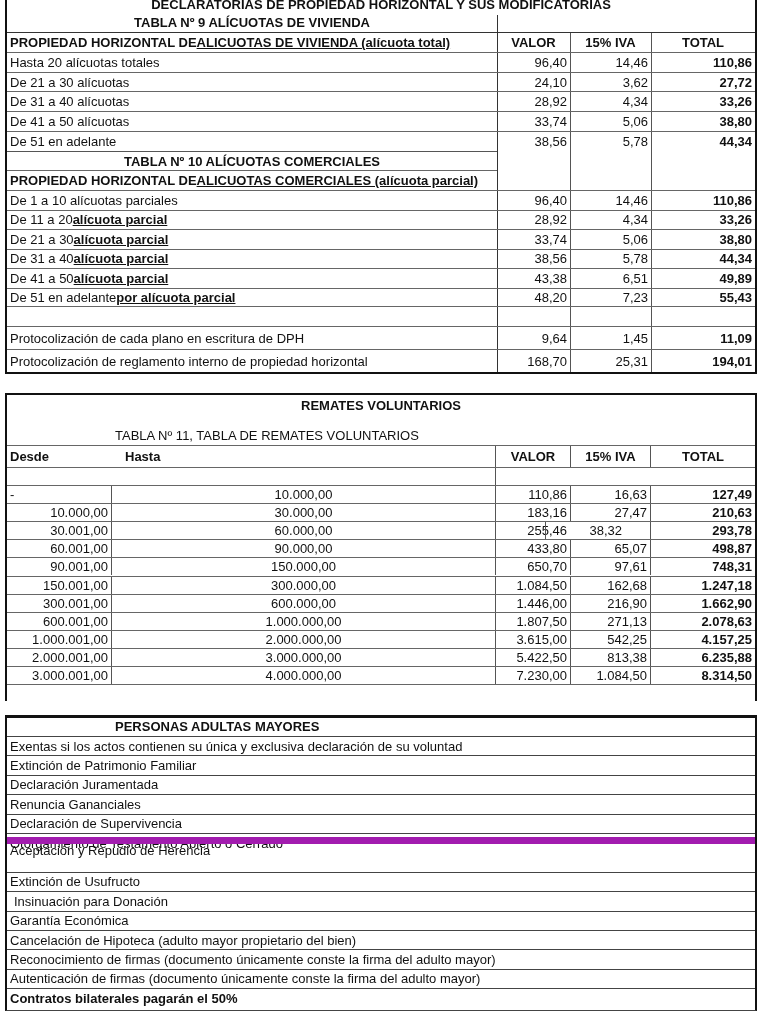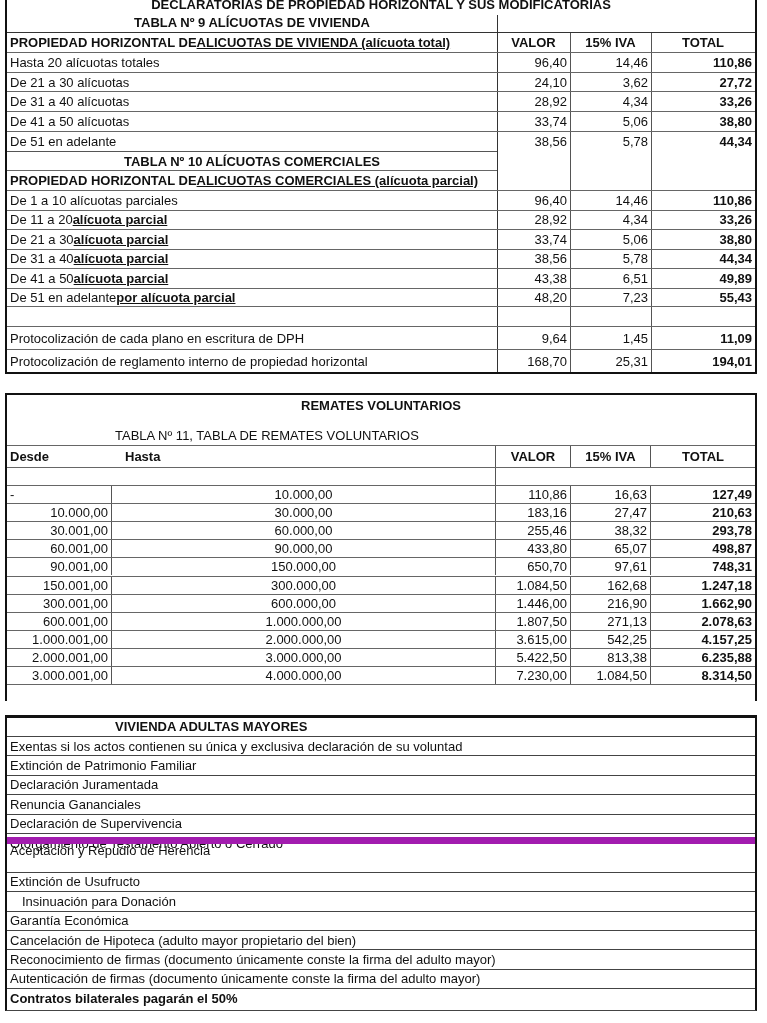--- a/index.html
+++ b/index.html
@@ -183,21 +183,21 @@
         <div class="cell r" style="left:0; width:105px; border-right:1px solid #555;">10.000,00</div>
         <div class="cell c" style="left:105px; width:383px;">30.000,00</div>
         <div class="cell r" style="left:488px; width:75px; border-left:1px solid #555;">183,16</div>
         <div class="cell r" style="left:563px; width:80px; border-left:1px solid #555;">27,47</div>
         <div class="cell r b" style="left:643px; width:105px; border-left:1px solid #555;">210,63</div>
       </div>
       <div class="row" style="top:126.2px; height:18.1px;">
         <div class="cell r" style="left:0; width:105px; border-right:1px solid #555;">30.001,00</div>
         <div class="cell c" style="left:105px; width:383px;">60.000,00</div>
         <div class="cell r" style="left:488px; width:75px; border-left:1px solid #555;">255,46</div>
-        <div class="cell r" style="left:563px; width:80px; border-left:1px solid #555;">38,32</div>
+        <div class="cell r" style="left:538px; width:80px; border-left:1px solid #555;">38,32</div>
         <div class="cell r b" style="left:643px; width:105px; border-left:1px solid #555;">293,78</div>
       </div>
       <div class="row" style="top:144.3px; height:18.1px;">
         <div class="cell r" style="left:0; width:105px; border-right:1px solid #555;">60.001,00</div>
         <div class="cell c" style="left:105px; width:383px;">90.000,00</div>
         <div class="cell r" style="left:488px; width:75px; border-left:1px solid #555;">433,80</div>
         <div class="cell r" style="left:563px; width:80px; border-left:1px solid #555;">65,07</div>
         <div class="cell r b" style="left:643px; width:105px; border-left:1px solid #555;">498,87</div>
       </div>
       <div class="row" style="top:162.4px; height:18.1px;">
@@ -247,21 +247,21 @@
         <div class="cell c" style="left:105px; width:383px;">4.000.000,00</div>
         <div class="cell r" style="left:488px; width:75px; border-left:1px solid #555;">7.230,00</div>
         <div class="cell r" style="left:563px; width:80px; border-left:1px solid #555;">1.084,50</div>
         <div class="cell r b" style="left:643px; width:105px; border-left:1px solid #555;">8.314,50</div>
       </div>
     </div>
   <div class="row" style="top:289px; height:20px;"></div>
 </div>
 
 <div class="box" style="left:5px; top:715px; width:752px; height:296px; border-top:3px solid #111; border-left:2px solid #111; border-right:2px solid #111; border-bottom:1px solid #444;">
-  <div class="abs title" style="left:108px; top:0; height:18px; line-height:18px;">VIVIENDA ADULTAS MAYORES</div>
+  <div class="abs title" style="left:108px; top:0; height:18px; line-height:18px;">PERSONAS ADULTAS MAYORES</div>
   <div id="adrows">
       <div class="row" style="top:18px; height:19.4px; border-top:1px solid #444;">
         <div class="cell" style="left:0; right:0;">Exentas si los actos contienen su única y exclusiva declaración de su voluntad</div>
       </div>
       <div class="row" style="top:37.4px; height:19.4px; border-top:1px solid #444;">
         <div class="cell" style="left:0; right:0;">Extinción de Patrimonio Familiar</div>
       </div>
       <div class="row" style="top:56.8px; height:19.4px; border-top:1px solid #444;">
         <div class="cell" style="left:0; right:7px;">Declaración Juramentada</div>
       </div>
@@ -274,21 +274,21 @@
       <div class="row" style="top:115px; height:19.4px; border-top:1px solid #444;padding-left:12px;">
         <div class="cell" style="left:0; right:0;">Otorgamiento de Testamento Abierto o Cerrado</div>
       </div>
       <div class="row" style="top:119px; height:19.4px; border-top:7px solid #a21caf;padding-left:28px;">
         <div class="cell" style="left:0; right:0;">Aceptación y Repudio de Herencia</div>
       </div>
       <div class="row" style="top:153.79999999999998px; height:19.4px; border-top:1px solid #444;">
         <div class="cell" style="left:0; right:0;">Extinción de Usufructo</div>
       </div>
       <div class="row" style="top:173.2px; height:19.4px; border-top:1px solid #444;">
-        <div class="cell" style="left:12px; right:0;">Insinuación para Donación</div>
+        <div class="cell" style="left:4px; right:0;">Insinuación para Donación</div>
       </div>
       <div class="row" style="top:192.6px; height:19.4px; border-top:1px solid #444;">
         <div class="cell" style="left:0; right:0;">Garantía Económica</div>
       </div>
       <div class="row" style="top:212px; height:19.4px; border-top:1px solid #444;">
         <div class="cell" style="left:0; right:0;">Cancelación de Hipoteca (adulto mayor propietario del bien)</div>
       </div>
       <div class="row" style="top:231.39999999999998px; height:19.4px; border-top:1px solid #444;">
         <div class="cell" style="left:0; right:0;">Reconocimiento de firmas (documento únicamente conste la firma del adulto mayor)</div>
       </div>

